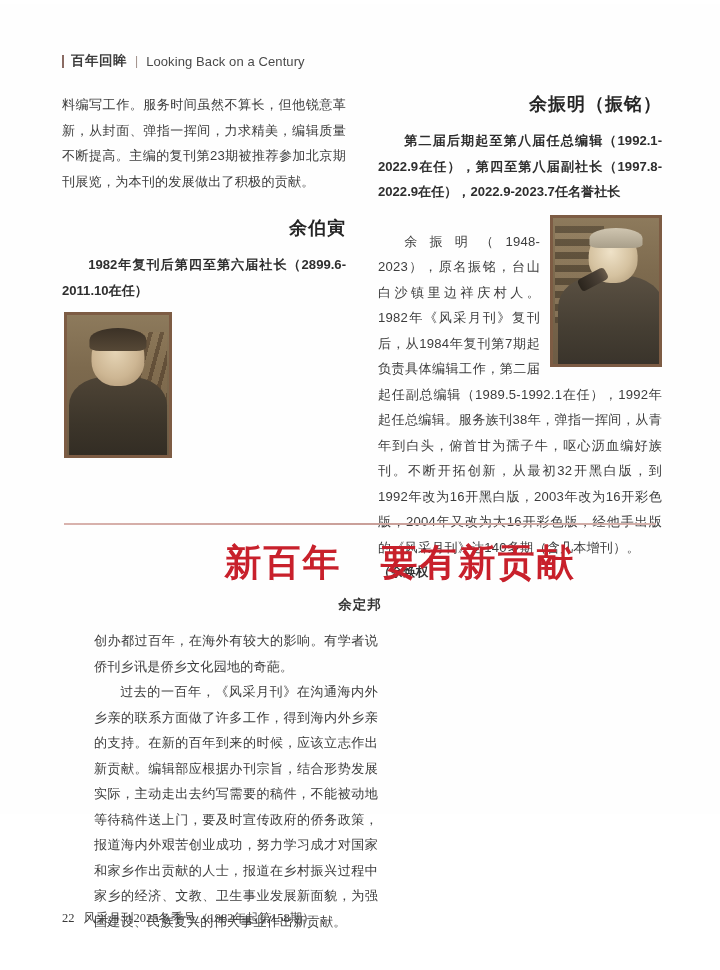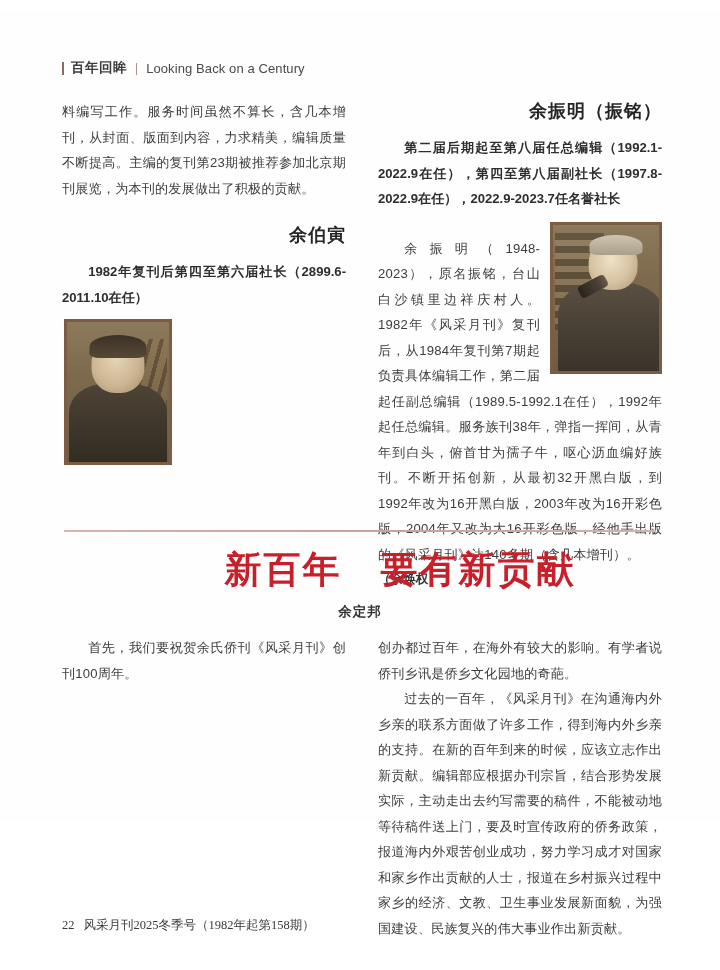--- a/index.html
+++ b/index.html
@@ -10,21 +10,21 @@
   body {
     width: 720px;
     height: 970px;
     font-family: "Liberation Sans", "DejaVu Sans", sans-serif;
     color: #3a3a3a;
     position: relative;
     overflow: hidden;
   }
   .page {
     position: absolute;
-    left: 0; top: 11px;
+    left: 0; top: 4px;
     width: 720px;
     height: 810px;
     background: #fefefe;
   }
 
   
   .runhead {
     position: absolute;
     left: 62px;
     top: 48px;
@@ -285,21 +285,21 @@
   <div class="runhead">
     <span class="bar"></span>
     <span class="cn">百年回眸</span>
     <span class="sep">|</span>
     <span class="en">Looking Back on a Century</span>
   </div>
 
   <div class="cols">
 
     <div class="col left">
-      <p class="body">料编写工作。服务时间虽然不算长，含几本增刊，从封面、版面到内容，力求精美，编辑质量不断提高。主编的复刊第23期被推荐参加北京期刊展览，为本刊的发展做出了积极的贡献。</p>
+      <p class="body">料编写工作。服务时间虽然不算长，但他锐意革新，从封面、弹指一挥间，力求精美，编辑质量不断提高。主编的复刊第23期被推荐参加北京期刊展览，为本刊的发展做出了积极的贡献。</p>
 
       <h2 class="person">余伯寅</h2>
       <p class="tenure">1982年复刊后第四至第六届社长（2899.6-2011.10在任）</p>
 
       <div class="photo left-float">
         <div class="ph-bg"></div>
         <div class="ph-wallart"></div>
         <div class="ph-body"></div>
         <div class="ph-head"></div>
         <div class="ph-hair"></div>
@@ -325,21 +325,20 @@
     </div>
   </div>
 
   <div class="rule"></div>
 
   <div class="headline">新百年　要有新贡献</div>
   <div class="author">余定邦</div>
 
   <div class="cols2">
     <div class="col left">
-      <p class="body indent">首先，我们要祝贺余氏侨刊《风采月刊》创刊100周年。</p>
     </div>
     <div class="col right">
       <p class="body">创办都过百年，在海外有较大的影响。有学者说侨刊乡讯是侨乡文化园地的奇葩。</p>
       <p class="body indent">过去的一百年，《风采月刊》在沟通海内外乡亲的联系方面做了许多工作，得到海内外乡亲的支持。在新的百年到来的时候，应该立志作出新贡献。编辑部应根据办刊宗旨，结合形势发展实际，主动走出去约写需要的稿件，不能被动地等待稿件送上门，要及时宣传政府的侨务政策，报道海内外艰苦创业成功，努力学习成才对国家和家乡作出贡献的人士，报道在乡村振兴过程中家乡的经济、文教、卫生事业发展新面貌，为强国建设、民族复兴的伟大事业作出新贡献。</p>
     </div>
   </div>
 
   <div class="footer">
     <span class="pageno">22</span><span>风采月刊2025冬季号（1982年起第158期）</span>
   </div>

